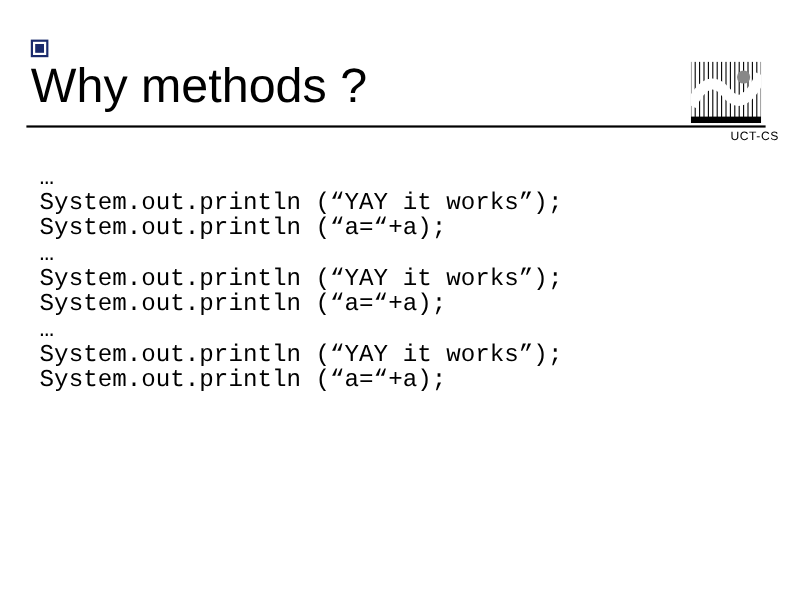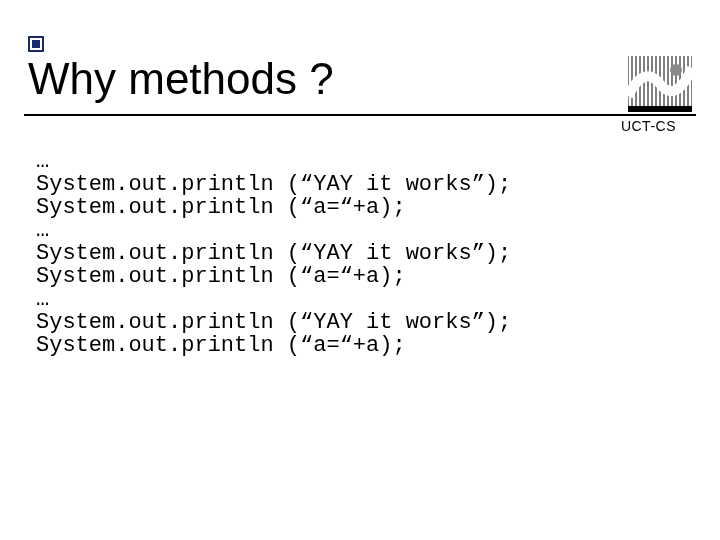--- a/index.html
+++ b/index.html
@@ -66,22 +66,22 @@
     overflow: hidden;
   }
   .logo svg {
     width: 64px;
     height: 56px;
     display: block;
   }
   .label {
     position: absolute;
     top: 118px;
-    right: 44px;
-    font-size: 14px;
+    right: 12px;
+    font-size: 11px;
     color: #000;
     letter-spacing: 0.5px;
   }
   .code {
     position: absolute;
     top: 150px;
     left: 36px;
     font-family: "Courier New", Courier, monospace;
     font-size: 22px;
     line-height: 23px;

